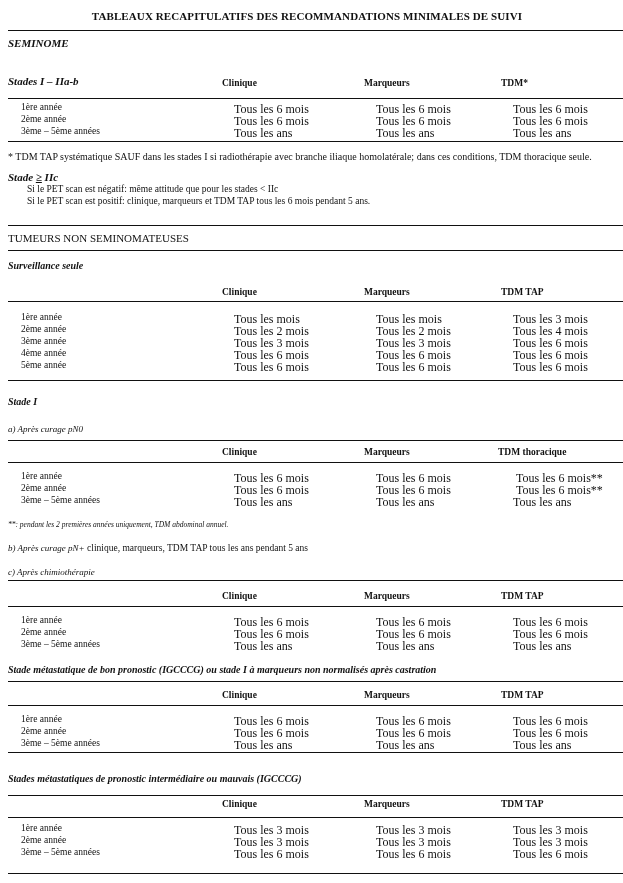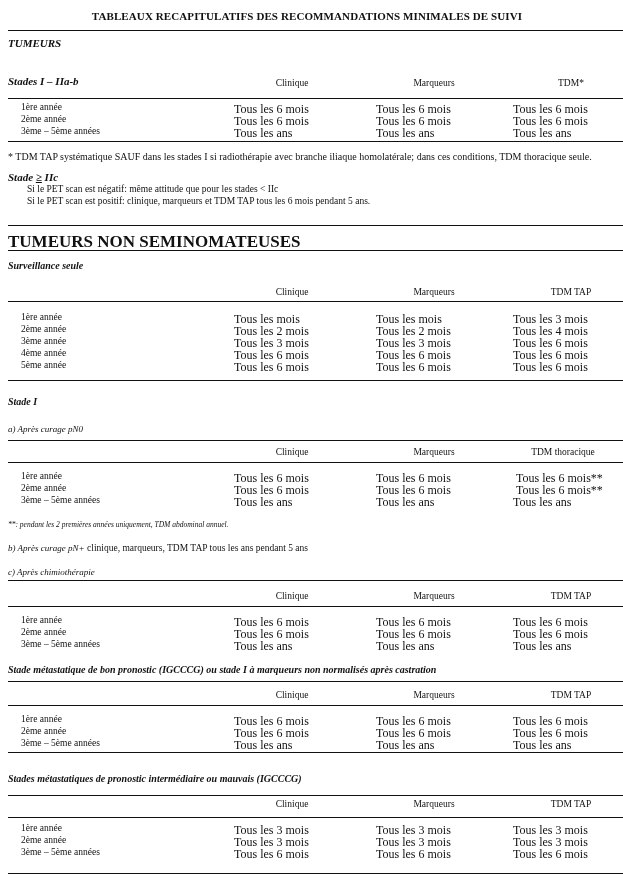--- a/index.html
+++ b/index.html
@@ -6,41 +6,41 @@
     body {
       width: 623px; height: 883px; position: relative; overflow: hidden;
       font-family: "Liberation Serif", "DejaVu Serif", serif;
       color: #111111; font-size: 9.5px;
     }
     .abs { position: absolute; }
     .title { left: 0; width: 614px; top: 10px; text-align: center; font-weight: bold; font-size: 11px; letter-spacing: 0.1px; }
     .hr { position: absolute; left: 8px; right: 0; height: 0; border-top: 1.2px solid #111; }
     .hr-thin { border-top-width: 1px; }
     .h-bi { font-weight: bold; font-style: italic; font-size: 11px; }
-    .h-b { font-weight: bold; font-size: 17px; }
+    .h-b { font-weight: normal; font-size: 11px; }
     .h-i { font-style: italic; font-size: 9px; }
     .note { font-size: 10px; }
     .note-i { font-size: 7.5px; font-style: italic; }
     .txt { font-size: 9.5px; }
-    .col-h { position: absolute; font-weight: normal; font-size: 9.5px; text-align: center; width: 140px; }
+    .col-h { position: absolute; font-weight: bold; font-size: 9.5px; text-align: left; width: 140px; }
     .c1 { left: 222px; }
     .c2 { left: 364px; }
     .c3 { left: 501px; }
     .row { position: absolute; left: 12px; width: 622px; height: 12px; }
     .row .lab { position: absolute; left: 9px; font-size: 9.5px; }
     .row .val { position: absolute; width: 140px; font-size: 12px; }
     .u { text-decoration: underline; }
   </style>
 </head>
 <body>
 
 <div class="abs title">TABLEAUX RECAPITULATIFS DES RECOMMANDATIONS MINIMALES DE SUIVI</div>
 <div class="hr" style="top:30px;"></div>
 
-<div class="abs h-bi" style="left:8px; top:37px;">TUMEURS</div>
+<div class="abs h-bi" style="left:8px; top:37px;">SEMINOME</div>
 <div class="abs h-bi" style="left:8px; top:51px;margin-top:24px;">Stades I – IIa-b</div>
 
 <div>
   <div class="col-h c1" style="top:78px;">Clinique</div>
   <div class="col-h c2" style="top:78px;">Marqueurs</div>
   <div class="col-h c3" style="top:78px;">TDM*</div>
   <div class="hr" style="top:98px;"></div>
   <div class="row" style="top:102px;">
     <span class="lab">1ère année</span>
     <span class="val c1">Tous les 6 mois</span>

